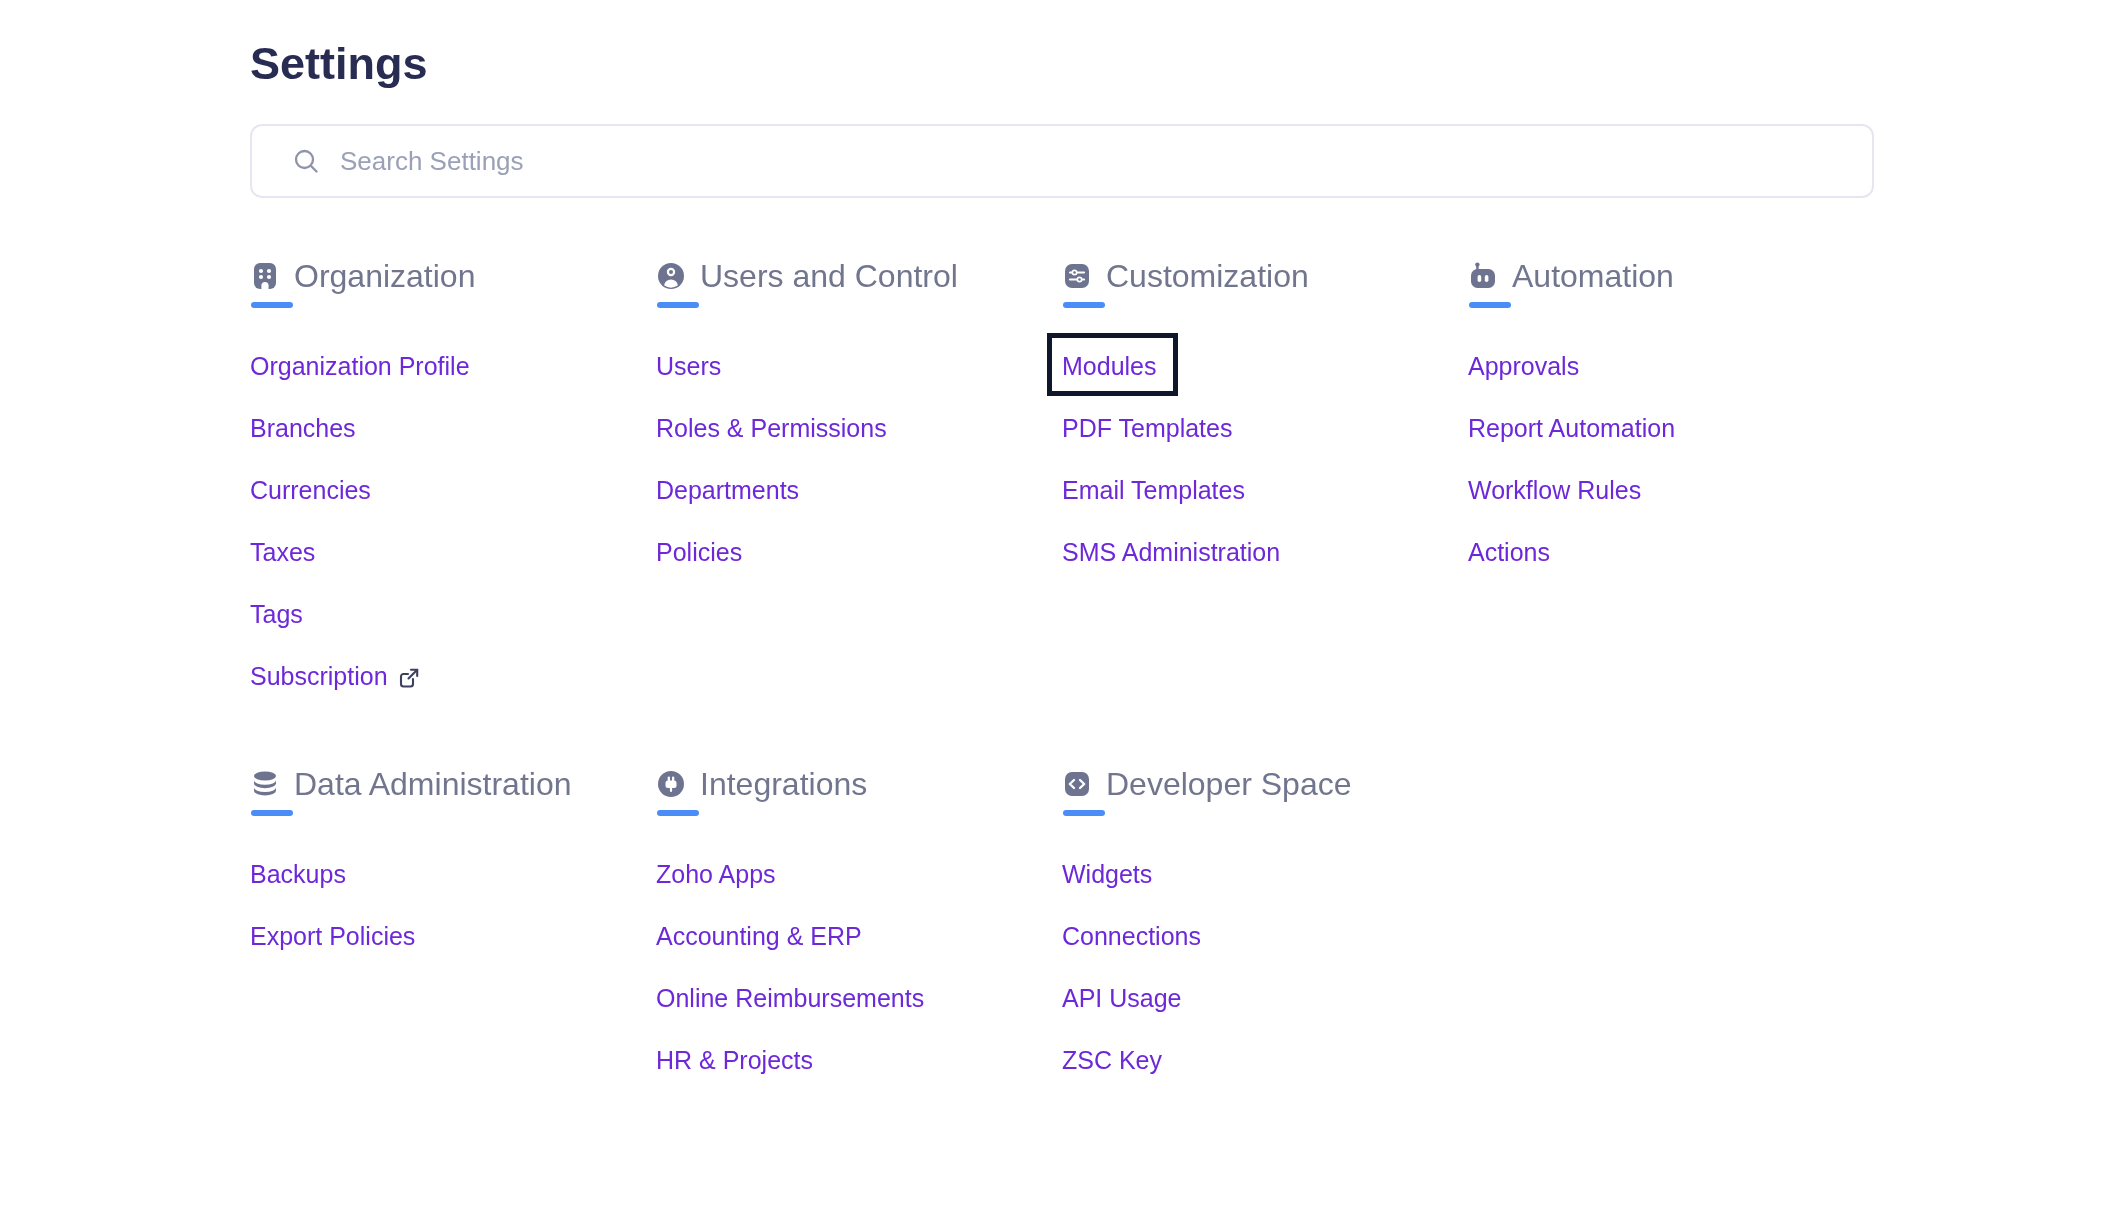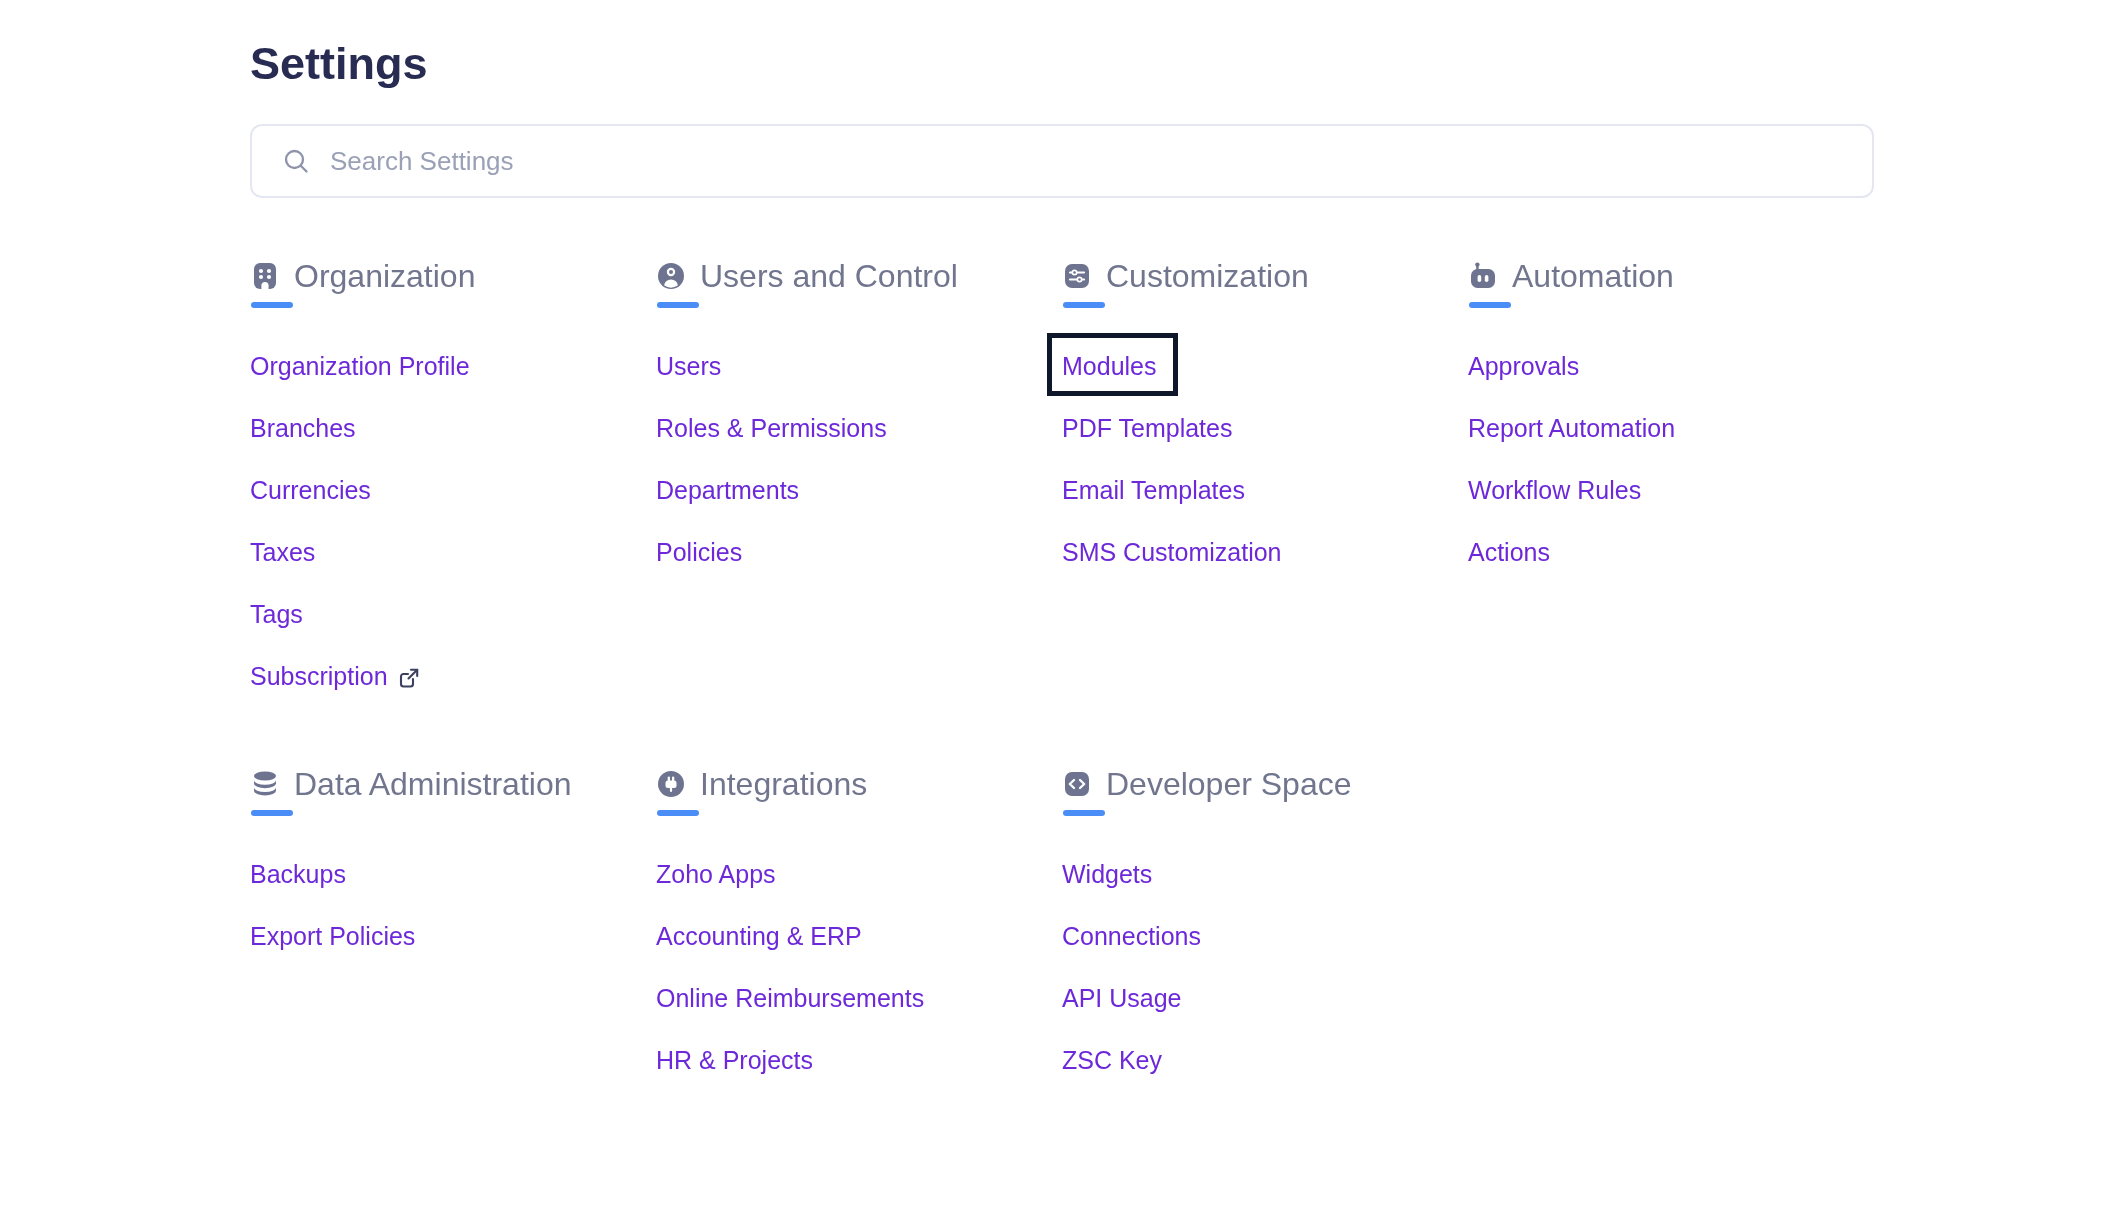--- a/index.html
+++ b/index.html
@@ -23,21 +23,21 @@
     margin: 0 0 34px 0;
   }
   .search-bar {
     width: 1624px;
     height: 74px;
     box-sizing: border-box;
     border: 2px solid #e4e7f1;
     border-radius: 12px;
     display: flex;
     align-items: center;
-    padding-left: 30px;
+    padding-left: 40px;
     gap: 18px;
     background: #fff;
   }
   .search-bar input {
     border: none;
     outline: none;
     font-size: 26px;
     color: #3a3f5c;
     width: 1400px;
     background: transparent;
@@ -195,21 +195,21 @@
       <ul class="links">
         <li>
           <a>
             <span class="highlight">
               <span>Modules</span>
             </span>
           </a>
         </li>
         <li><a>PDF Templates</a></li>
         <li><a>Email Templates</a></li>
-        <li><a>SMS Customization</a></li>
+        <li><a>SMS Administration</a></li>
       </ul>
     </div>
 
     <div class="section">
       <div class="section-header">
         <span class="section-icon">
           <svg viewBox="0 0 30 30" width="30" height="30">
             <circle cx="9.4" cy="3.6" r="2.2" fill="#6e7390"></circle>
             <rect x="8.2" y="4" width="2.4" height="6" rx="1.2" fill="#6e7390"></rect>
             <rect x="3" y="8" width="24" height="19" rx="6.5" fill="#6e7390"></rect>

